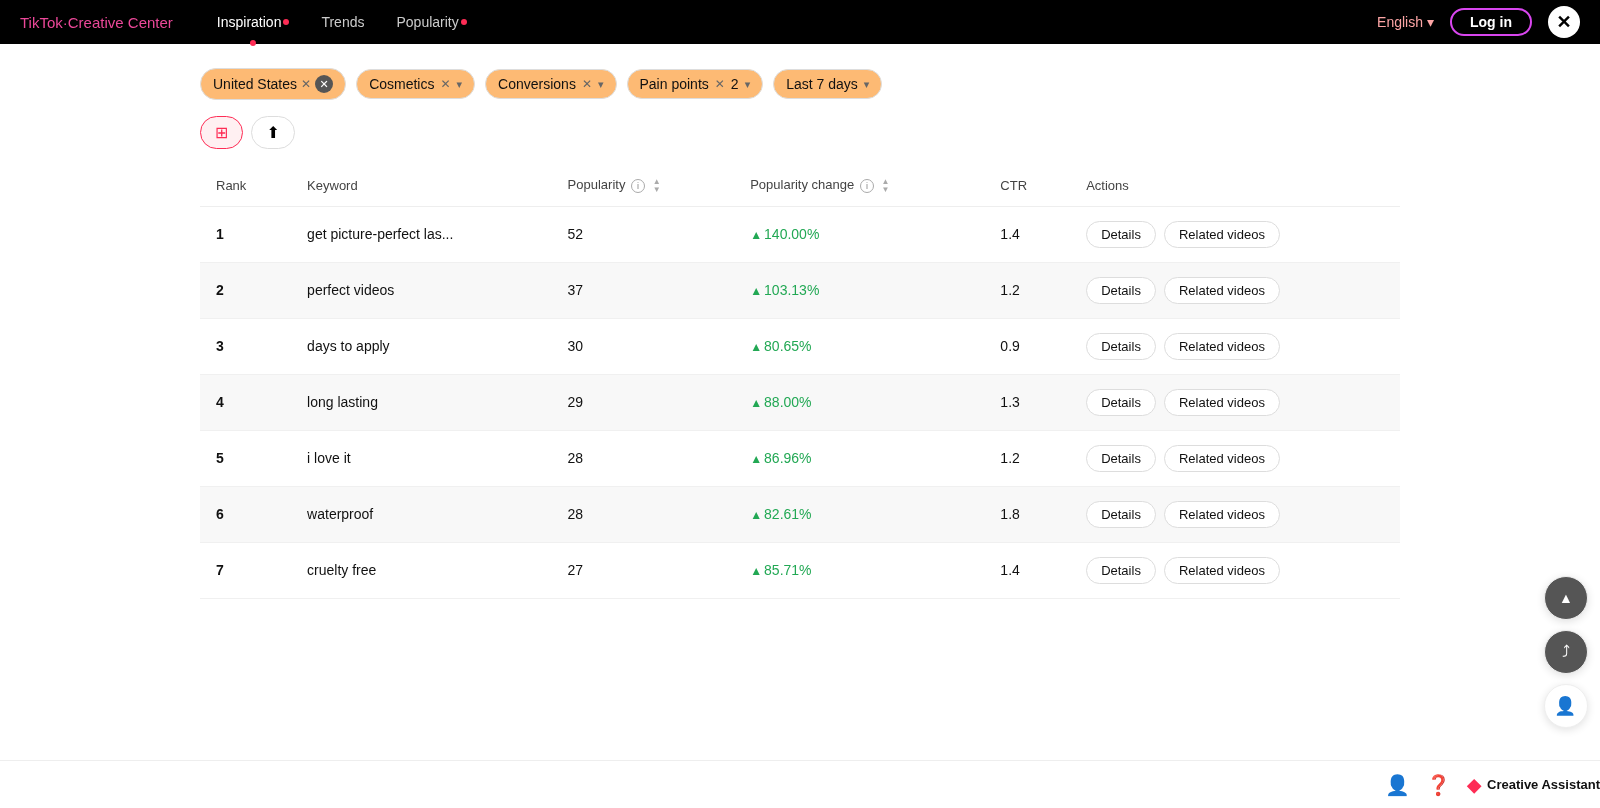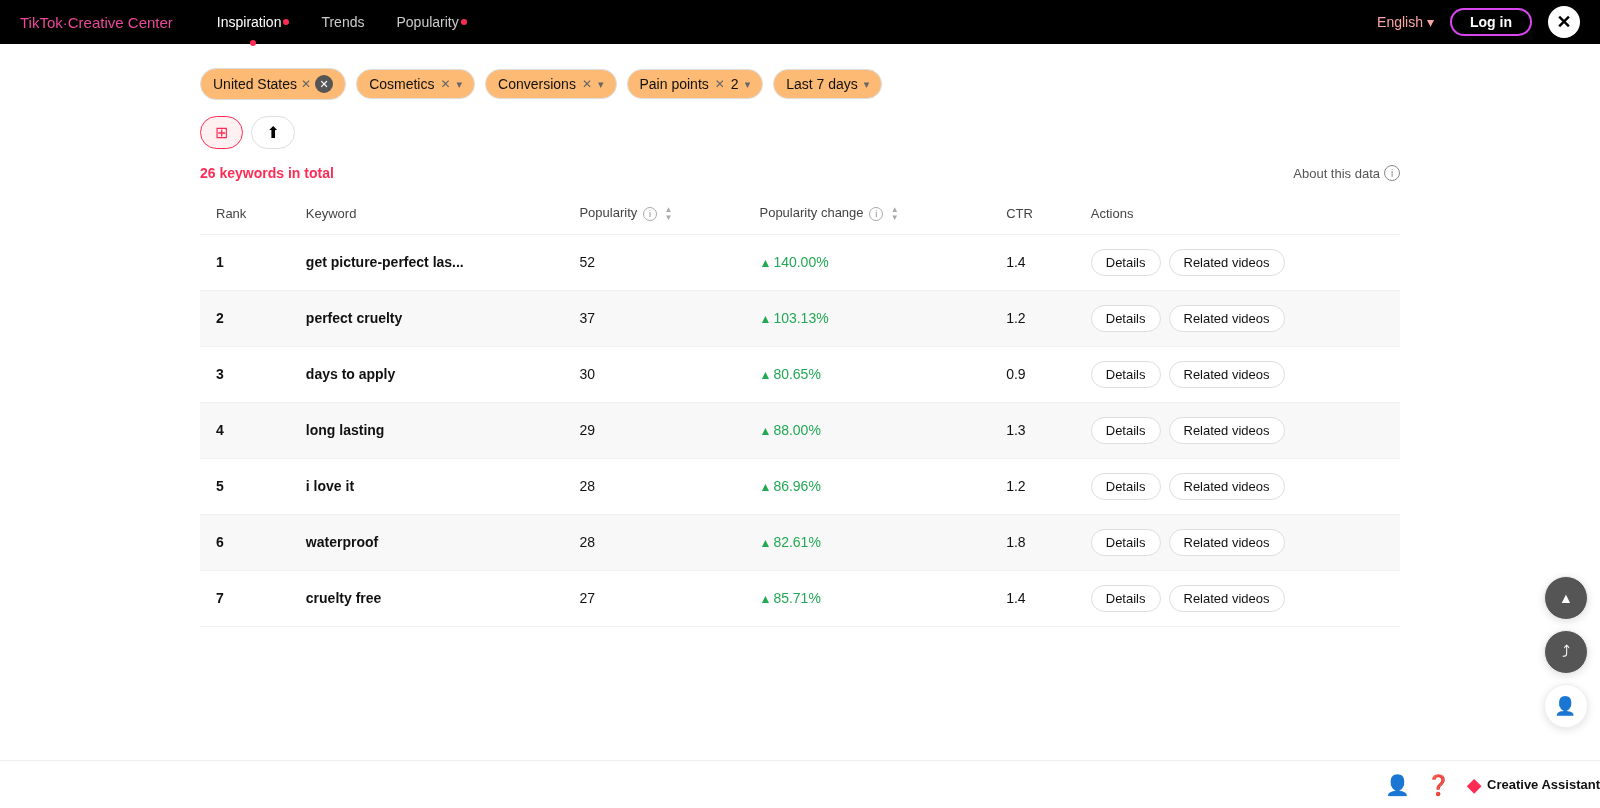--- a/index.html
+++ b/index.html
@@ -253,21 +253,21 @@
     }
     .data-table tr:nth-child(odd) td {
       background: #fff;
     }
     .rank-cell {
       font-size: 18px;
       font-weight: 600;
       color: #111;
     }
     .keyword-cell {
-      font-weight: 700;
+      font-weight: 400;
       font-size: 14px;
     }
     .popularity-cell {
       font-size: 15px;
       color: #111;
     }
     .pop-change-cell {
       color: #22a854;
       font-weight: 500;
     }
@@ -429,30 +429,20 @@
 
   <div class="view-toggle-row">
     <button class="view-btn active">
       <span>⊞</span>
     </button>
     <button class="view-btn">
       <span>⬆</span>
     </button>
   </div>
 
-  <div class="summary-row">
-    <div class="keywords-count">
-      <span>26</span>
-      <span>keywords in total</span>
-    </div>
-    <div class="about-data">
-      <span>About this data</span>
-      <span class="info-icon">i</span>
-    </div>
-  </div>
 
   <table class="data-table">
     <thead>
       <tr>
         <th>
           <span>Rank</span>
         </th>
         <th>
           <span>Keyword</span>
         </th>
@@ -485,21 +475,21 @@
     <td class="ctr-cell">1.4</td>
     <td>
       <div class="actions-cell">
         <button class="action-btn">Details</button>
         <button class="action-btn">Related videos</button>
       </div>
     </td>
   </tr>
         <tr>
     <td class="rank-cell">2</td>
-    <td class="keyword-cell">perfect cruelty</td>
+    <td class="keyword-cell">perfect videos</td>
     <td class="popularity-cell">37</td>
     <td class="pop-change-cell">
       <span class="arrow-up">▲</span>103.13%
     </td>
     <td class="ctr-cell">1.2</td>
     <td>
       <div class="actions-cell">
         <button class="action-btn">Details</button>
         <button class="action-btn">Related videos</button>
       </div>

